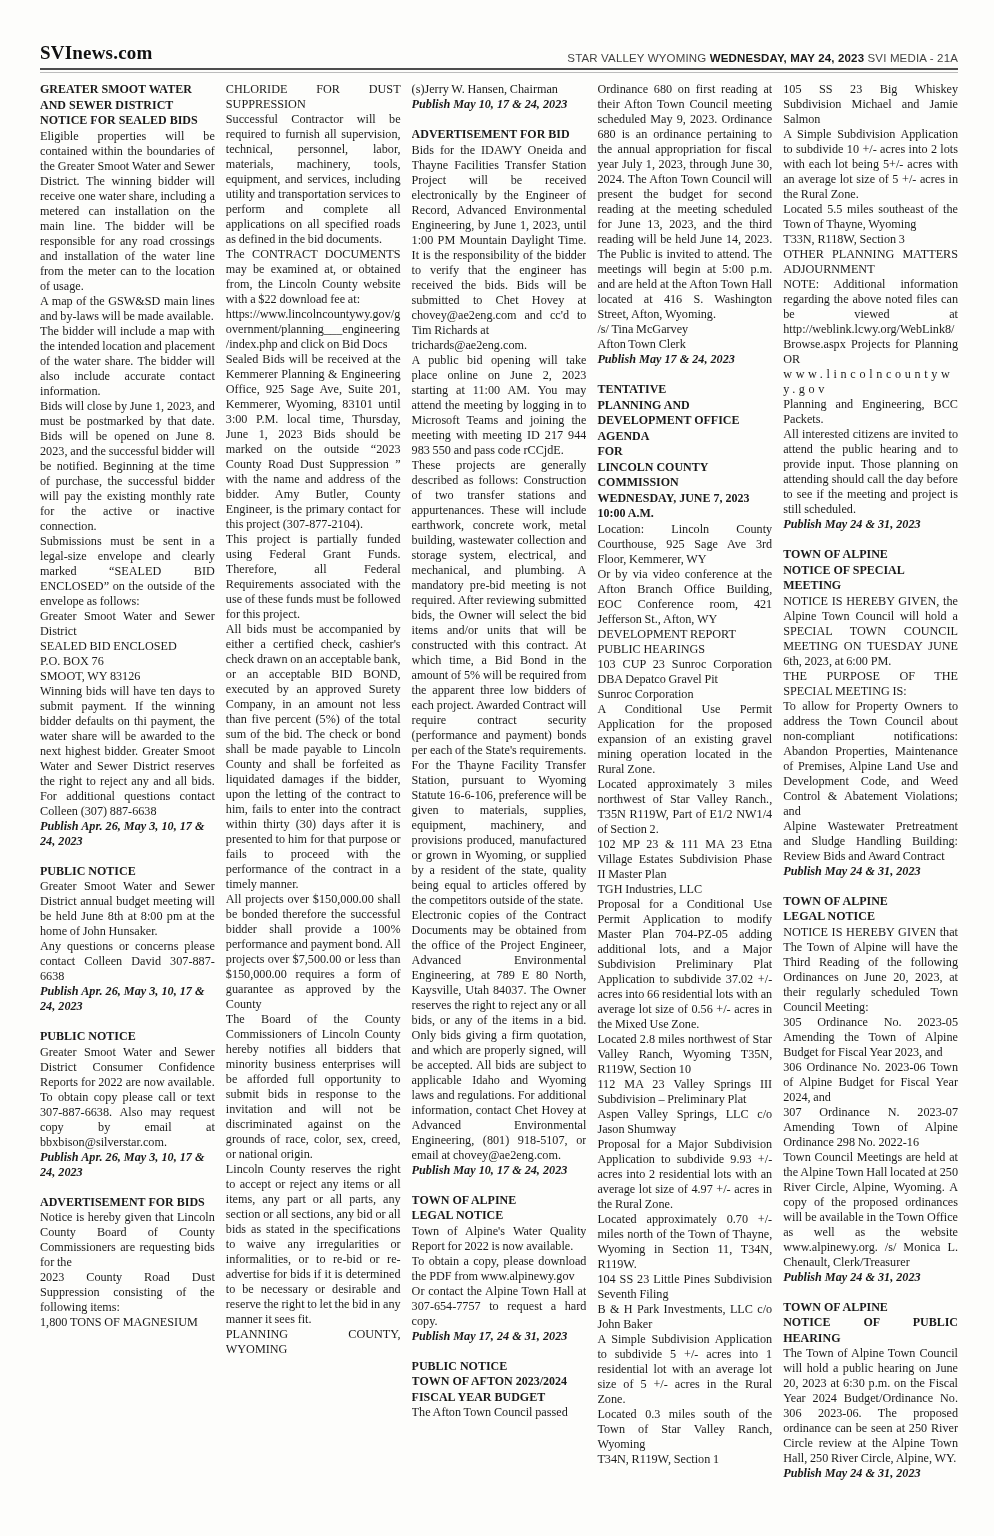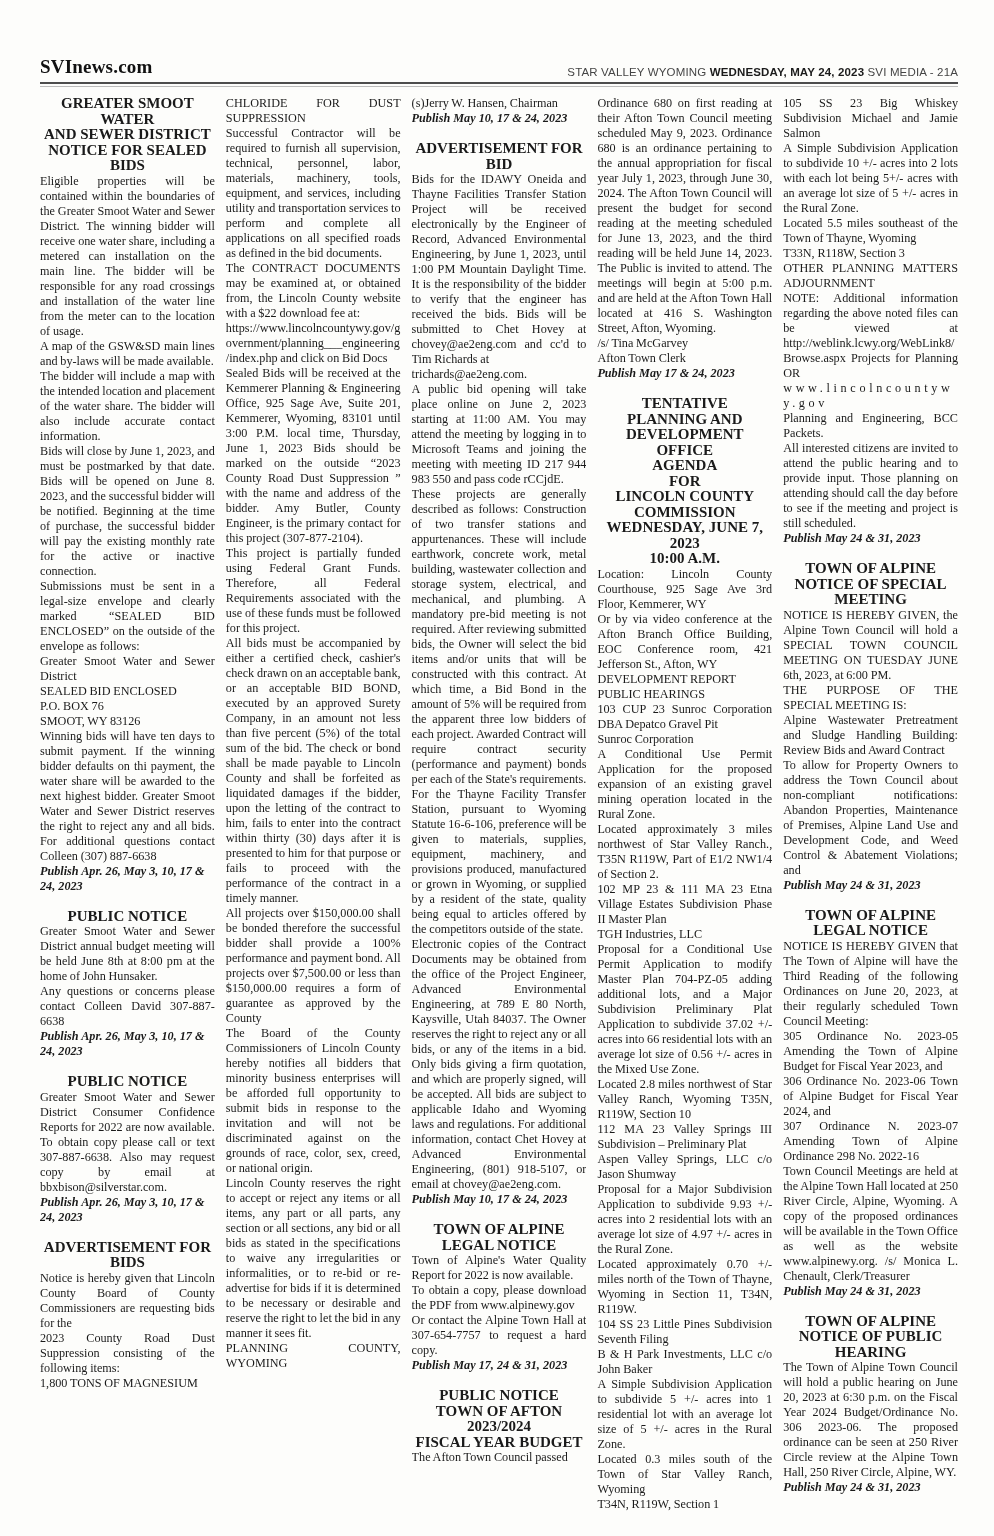--- a/index.html
+++ b/index.html
@@ -3,21 +3,21 @@
 <meta charset="utf-8">
 <style>
   html, body { margin:0; padding:0; overflow:hidden; }
   body {
     width:994px; height:1536px;
     background:#fdfdfb;
     font-family:"Liberation Serif", serif;
     color:#1a1a1a;
     -webkit-font-smoothing:antialiased;
   }
-  .page { padding:54px 36px 0 40px; }
+  .page { padding:40px 36px 0 40px; }
 
   
   .masthead { display:flex; justify-content:space-between; align-items:flex-end; height:24px; }
   .brand { font-family:"Liberation Serif", serif; font-weight:bold; font-size:19px; letter-spacing:.2px; color:#111; }
   .issue { font-family:"Liberation Sans", sans-serif; font-size:11.5px; color:#454545; letter-spacing:.15px; white-space:nowrap; }
   .issue .strong { font-weight:bold; color:#1b1b1b; }
   .rule { margin-top:4px; height:2px; border-top:2.5px solid #4d4d4d; border-bottom:1px solid #bcbcbc; }
 
   
   .columns { display:flex; gap:11px; margin-top:9px; height:1432px; overflow:hidden; }
@@ -27,24 +27,23 @@
     margin:0;
     font-size:12.2px;
     line-height:15px;
     text-align:justify;
     overflow-wrap:break-word;
     word-break:break-word;
     word-spacing:-0.3px;
   }
   .block-heading {
     font-weight:bold;
-    text-align:center;
     white-space:pre-line;
     margin-top:15px;
-    font-size:15px;
+    font-size:12px;
     line-height:15.5px;
     word-spacing:0;
   }
   .column .block:first-child { margin-top:0; }
   .block-publish { font-weight:bold; text-align:left; word-spacing:0;font-style:italic; }
   .block-spread { letter-spacing:.3em; text-align:left; }
 </style>
 </head>
 <body>
 
@@ -163,22 +162,22 @@
         <p class="block block-body">NOTE:  Additional information regarding the above noted files can be viewed at http://weblink.lcwy.org/WebLink8/Browse.aspx Projects for Planning OR</p>
         <p class="block block-spread">www.lincolncountywy.gov</p>
         <p class="block block-body">Planning and Engineering, BCC Packets.</p>
         <p class="block block-body">All interested citizens are invited to attend the public hearing and to provide input.  Those planning on attending should call the day before to see if the meeting and project is still scheduled.</p>
         <p class="block block-publish">Publish May 24 &amp; 31, 2023</p>
         <h2 class="block block-heading">TOWN OF ALPINE
 NOTICE OF SPECIAL
 MEETING</h2>
         <p class="block block-body">NOTICE IS HEREBY GIVEN, the Alpine Town Council will hold a SPECIAL TOWN COUNCIL MEETING ON TUESDAY JUNE 6th, 2023, at 6:00 PM.</p>
         <p class="block block-body">THE PURPOSE OF THE SPECIAL MEETING IS:</p>
+        <p class="block block-body">To allow for Property Owners to address the Town Council about non-compliant notifications: Abandon Properties, Maintenance of Premises, Alpine Land Use and Development Code, and Weed Control &amp; Abatement Violations; and</p>
         <p class="block block-body">Alpine Wastewater Pretreatment and Sludge Handling Building: Review Bids and Award Contract</p>
-        <p class="block block-body">To allow for Property Owners to address the Town Council about non-compliant notifications: Abandon Properties, Maintenance of Premises, Alpine Land Use and Development Code, and Weed Control &amp; Abatement Violations; and</p>
         <p class="block block-publish">Publish May 24 &amp; 31, 2023</p>
         <h2 class="block block-heading">TOWN OF ALPINE
 LEGAL NOTICE</h2>
         <p class="block block-body">NOTICE IS HEREBY GIVEN that The Town of Alpine will have the Third Reading of the following Ordinances on June 20, 2023, at their regularly scheduled Town Council Meeting:</p>
         <p class="block block-body">305 Ordinance No. 2023-05 Amending the Town of Alpine Budget for Fiscal Year 2023, and</p>
         <p class="block block-body">306 Ordinance No. 2023-06 Town of Alpine Budget for Fiscal Year 2024, and</p>
         <p class="block block-body">307 Ordinance N. 2023-07 Amending Town of Alpine Ordinance 298 No. 2022-16</p>
         <p class="block block-body">Town Council Meetings are held at the Alpine Town Hall located at 250 River Circle, Alpine, Wyoming. A copy of the proposed ordinances will be available in the Town Office as well as the website www.alpinewy.org. /s/ Monica L. Chenault, Clerk/Treasurer</p>
         <p class="block block-publish">Publish May 24 &amp; 31, 2023</p>
         <h2 class="block block-heading">TOWN OF ALPINE

